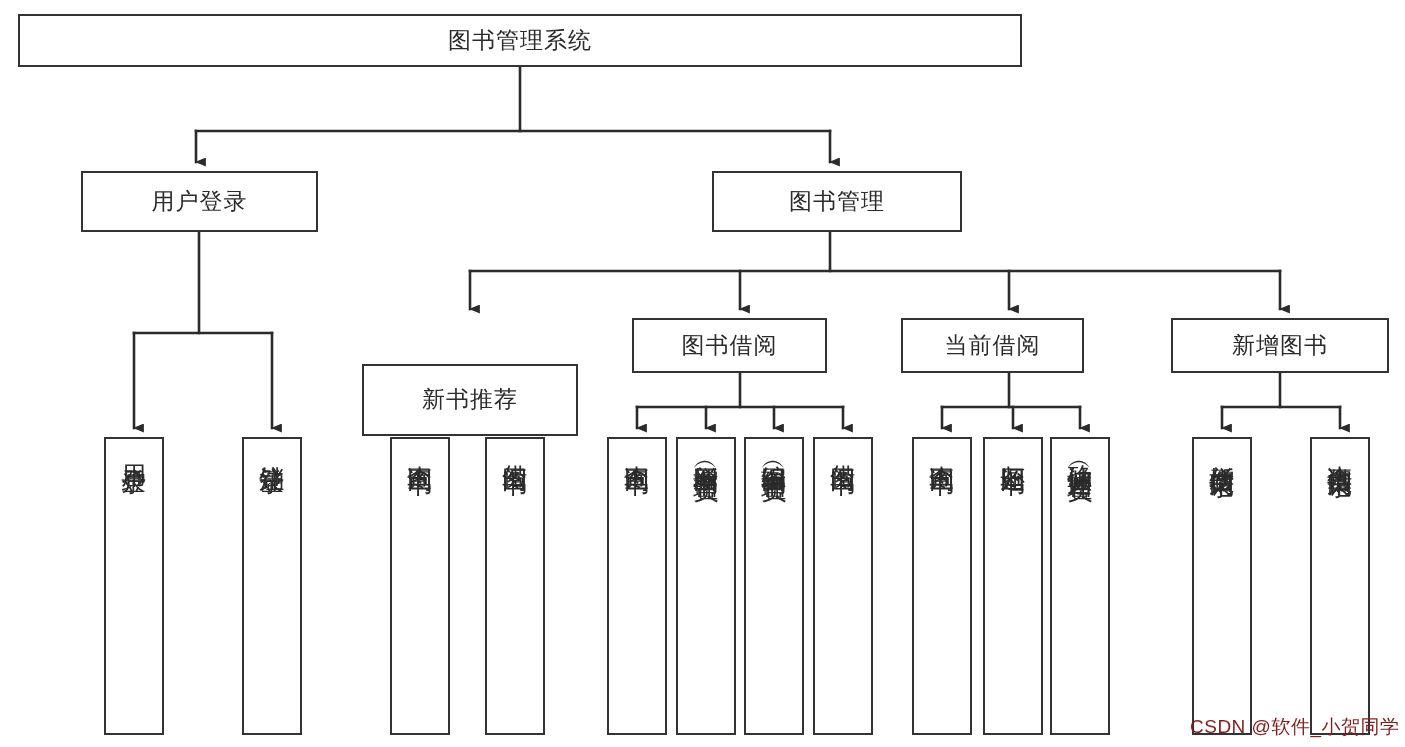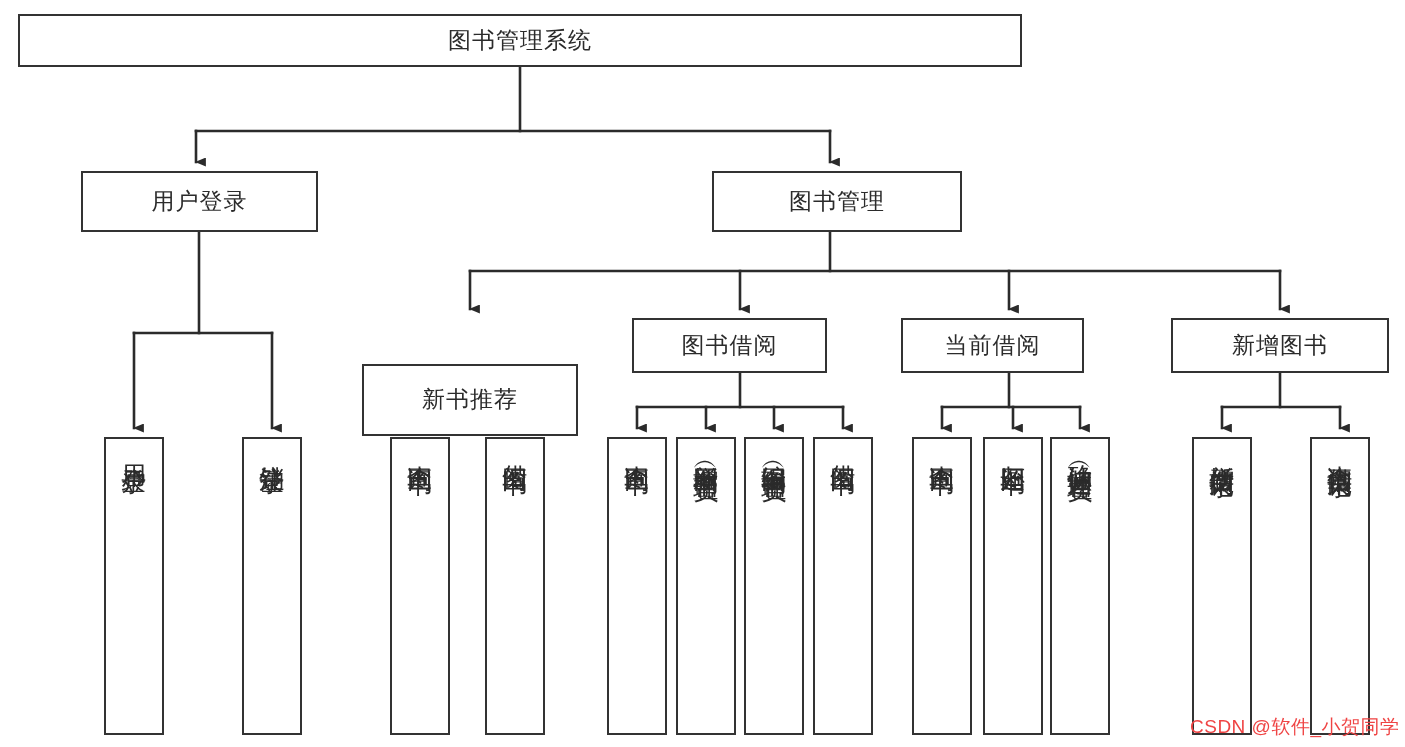--- a/index.html
+++ b/index.html
@@ -52,21 +52,21 @@
   .v-node .node-label {
     writing-mode: vertical-rl;
     text-orientation: upright;
     font-size: 25px;
     line-height: 1.05;
     letter-spacing: 2px;
     white-space: nowrap;
   }
   .watermark {
     position: absolute;
-    color: #ef4444;
+    color: #7f1d1d;
     font-size: 19px;
     white-space: nowrap;
     letter-spacing: 0.5px;
   }
 </style>
 </head>
 <body>
 
 <div id="canvas">
 

